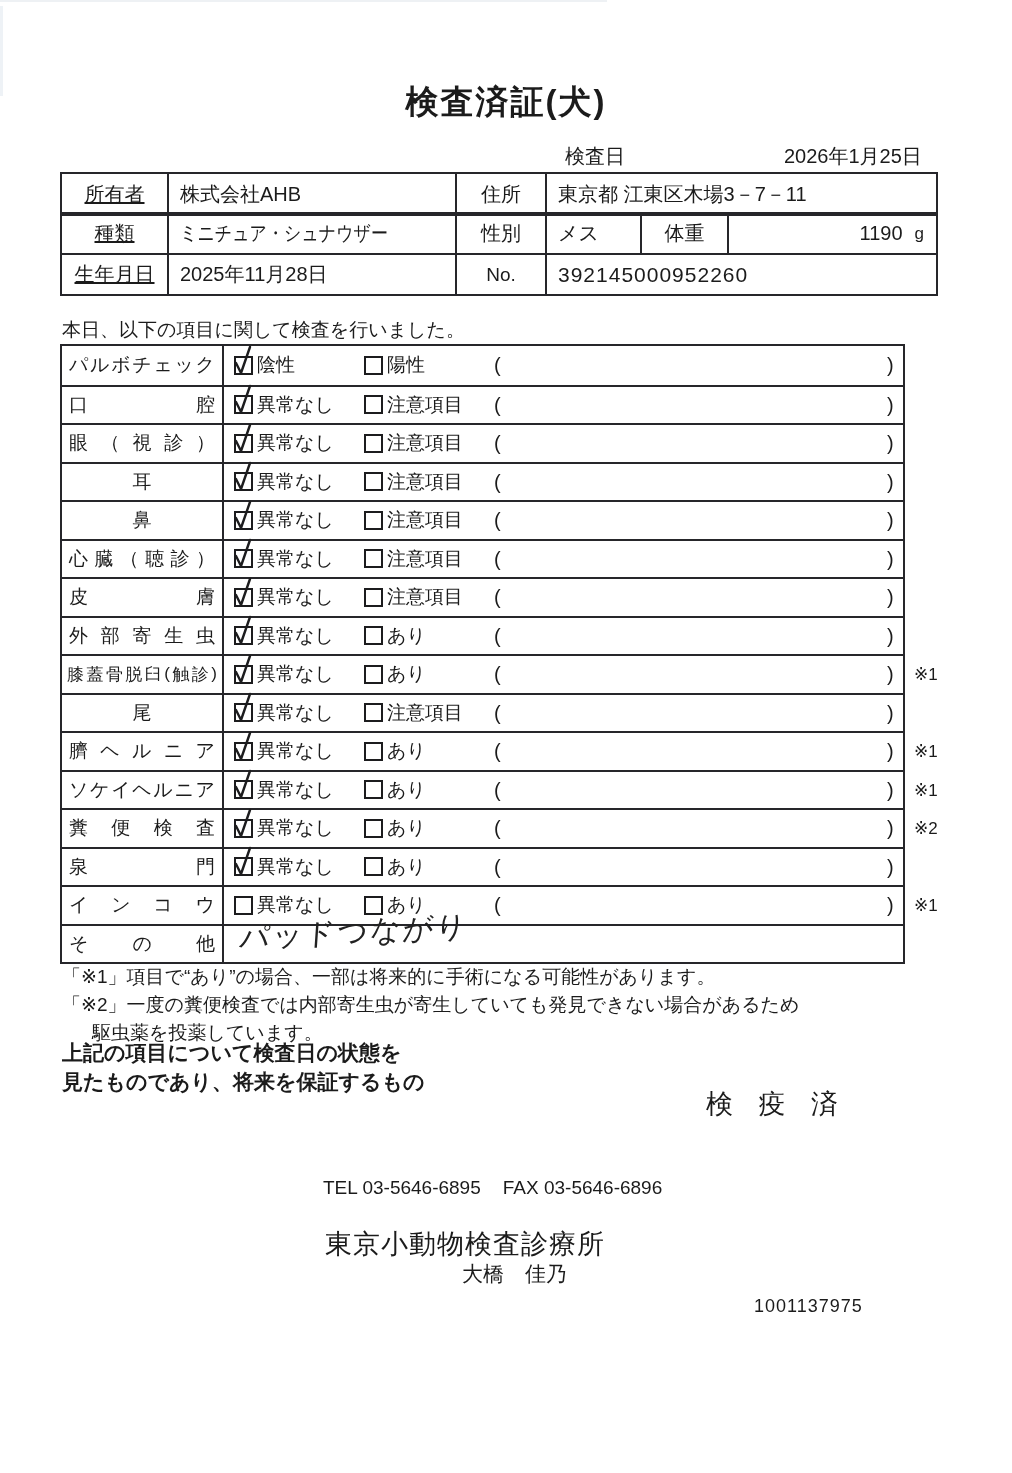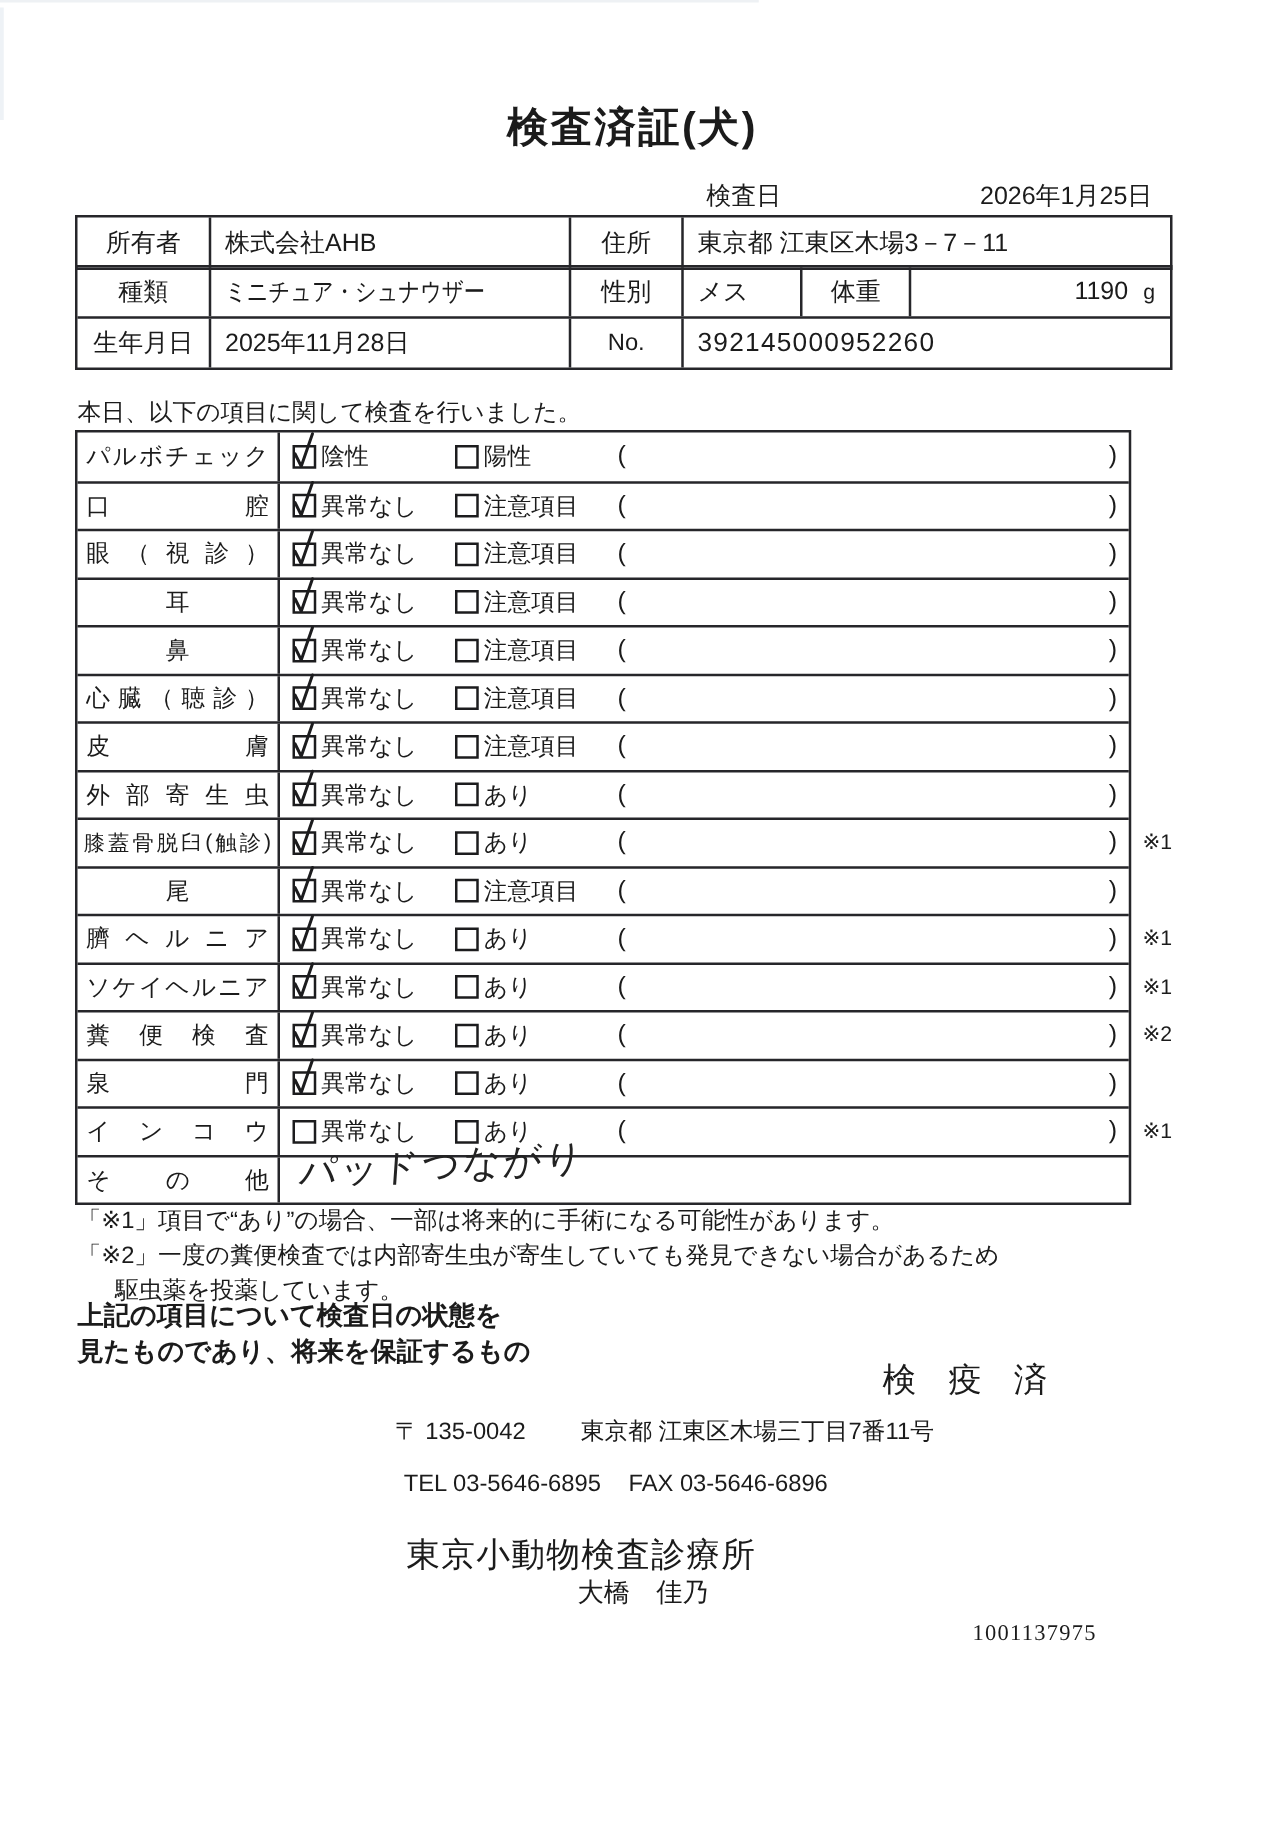--- a/index.html
+++ b/index.html
@@ -27,21 +27,21 @@
   .htable{position:absolute;left:60px;width:878px;box-sizing:border-box;
           border:2px solid #26262a;display:flex;flex-direction:column;}
   .owner-tbl{top:172px;height:44px;}
   .info-tbl{top:212px;height:84px;}
   .hrow{display:flex;flex:1;min-height:0;}
   .hrow + .hrow{border-top:2px solid #26262a;}
   .hcell{box-sizing:border-box;display:flex;align-items:center;font-size:20px;min-width:0;}
   .hcell + .hcell{border-left:2px solid #26262a;}
   .hlbl{justify-content:center;}
   .hval{padding-left:11px;}
-  .w105{width:105px;flex:none;}
+  .w105{width:105px;flex:none;text-decoration:underline;}
   .w330{width:288px;flex:none;}
   .w90{width:90px;flex:none;}
   .w95{width:95px;flex:none;}
   .w65{width:87px;flex:none;}
   .grow{flex:1;}
   .breed{transform:scaleX(.85);transform-origin:left center;white-space:nowrap;}
   .weight-cell{justify-content:flex-end;padding-right:12px;}
   .weight-unit{font-size:17px;margin-left:12px;}
   .no-label{font-size:19px;}
   .no-value{letter-spacing:1px;font-size:21px;}
@@ -84,21 +84,21 @@
   .disclaimer p{margin:0;}
 
   .stamp{position:absolute;top:1086px;left:706px;font-size:27px;letter-spacing:9px;white-space:nowrap;}
 
   .postal-line{position:absolute;top:1132px;left:316px;font-size:19px;white-space:nowrap;}
   .postal-gap{display:inline-block;width:44px;}
   .tel-line{position:absolute;top:1177px;left:323px;font-size:19px;white-space:nowrap;}
   .tel-gap{display:inline-block;width:22px;}
   .clinic-name{position:absolute;top:1226px;left:325px;font-size:27px;letter-spacing:1px;white-space:nowrap;}
   .vet-name{position:absolute;top:1260px;left:462px;font-size:21px;white-space:nowrap;}
-  .serial{position:absolute;top:1296px;left:778px;font-size:18px;letter-spacing:1px;font-family:Liberation Serif, serif;}
+  .serial{position:absolute;top:1296px;left:754px;font-size:18px;letter-spacing:1px;}
 </style>
 </head>
 <body>
 
 <div class="sheet">
   <div class="scan-edge-top"></div>
   <div class="scan-edge-left"></div>
 
   <h1 class="page-title">検査済証(犬)</h1>
 
@@ -546,22 +546,19 @@
     <p class="note-line note-indent">駆虫薬を投薬しています。</p>
   </div>
 
   <div class="disclaimer">
     <p>上記の項目について検査日の状態を</p>
     <p>見たものであり、将来を保証するもの</p>
   </div>
 
   <div class="stamp">検 疫 済</div>
 
-  <div class="postal-line">
-    <span>〒 135-0042</span><span class="postal-gap"></span><span>東京都 江東区木場三丁目7番11号</span>
-  </div>
   <div class="tel-line">
     <span>TEL 03-5646-6895</span><span class="tel-gap"></span><span>FAX 03-5646-6896</span>
   </div>
   <div class="clinic-name">東京小動物検査診療所</div>
   <div class="vet-name">大橋　佳乃</div>
   <div class="serial">1001137975</div>
 </div>
 
 </body></html>

